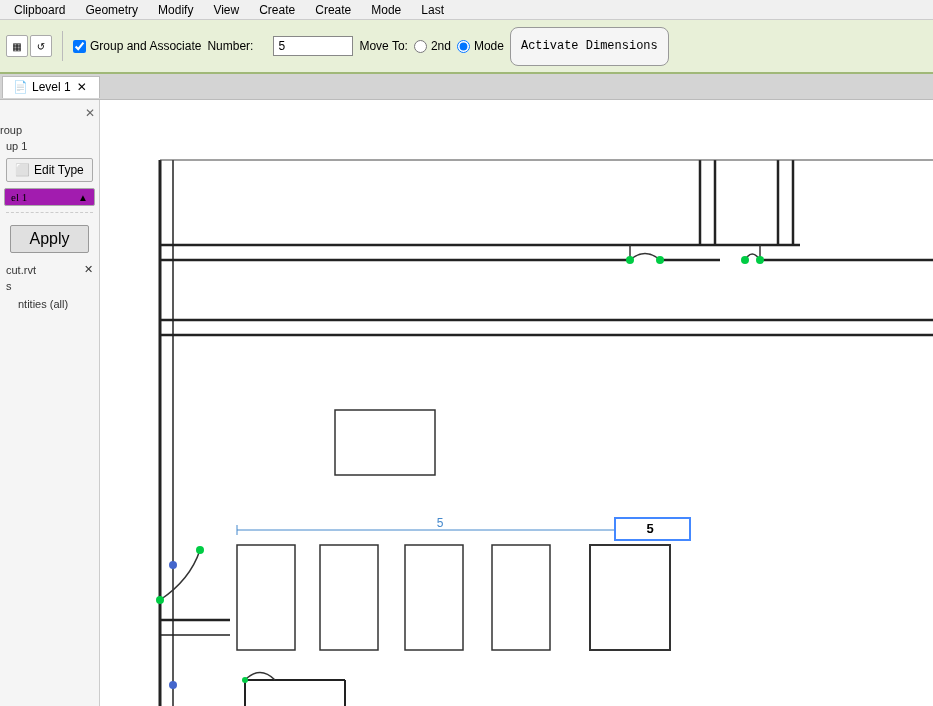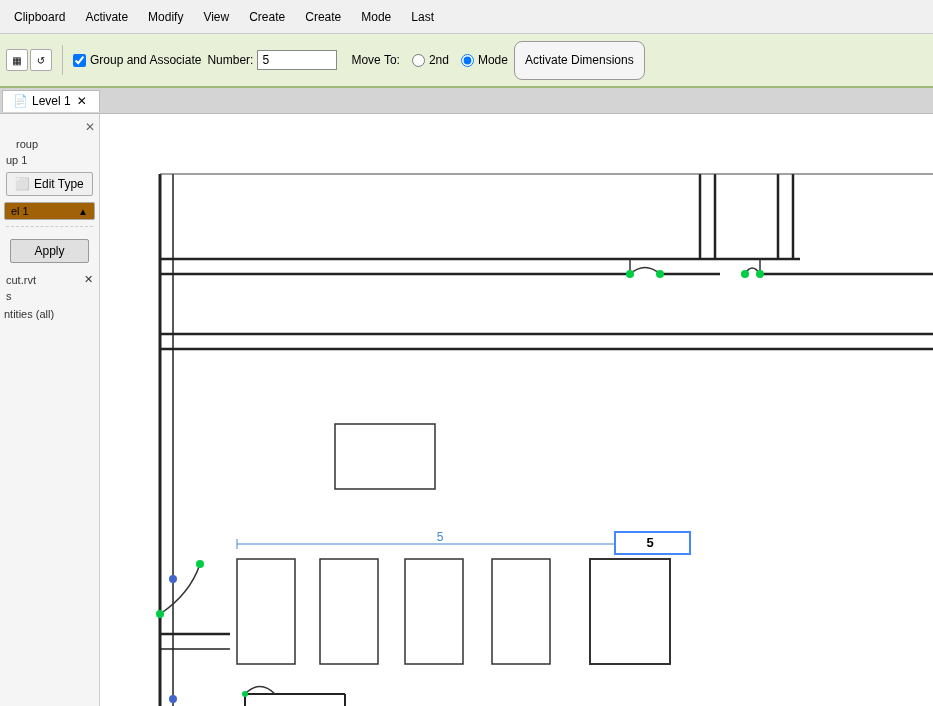--- a/index.html
+++ b/index.html
@@ -1,48 +1,48 @@
 <!DOCTYPE html>
 <html><head>
   <meta charset="utf-8">
   <style>
     * { box-sizing: border-box; margin: 0; padding: 0; }
     body { font-family: 'Segoe UI', Arial, sans-serif; font-size: 12px; background: #f0f0f0; width: 933px; height: 706px; overflow: hidden; }
 
     
     .menu-bar {
       display: flex; align-items: center; background: #f0f0f0; border-bottom: 1px solid #ccc;
-      height: 34px; padding: 0 4px;
+      height: 20px; padding: 0 4px;
     }
     .menu-item { padding: 2px 10px; cursor: pointer; font-size: 12px; }
 
     
     .ribbon {
       background: #e8f0d8; border-bottom: 2px solid #a0b878;
       height: 54px; display: flex; align-items: center; padding: 0 6px; gap: 6px;
     }
     .ribbon-icons { display: flex; align-items: center; gap: 2px; }
     .ribbon-icon {
       width: 22px; height: 22px; border: 1px solid #aaa; background: #fff;
       display: flex; align-items: center; justify-content: center; cursor: pointer;
       font-size: 10px; border-radius: 2px;
     }
     .ribbon-separator { width: 1px; height: 30px; background: #bbb; margin: 0 4px; }
     .checkbox-group { display: flex; align-items: flex-end; gap: 4px; }
     .checkbox-group input { margin: 0; }
-    .number-group { display: flex; align-items: center; gap: 4px; }
+    .number-group { display: flex; align-items: center; gap: 20px; }
     .number-input {
       width: 80px; height: 20px; border: 1px solid #888; background: #fff;
       padding: 0 4px; font-size: 12px;
     }
-    .moveto-group { display: flex; align-items: flex-end; gap: 12px; margin-left: 8px; }
+    .moveto-group { display: flex; align-items: flex-end; gap: 6px; margin-left: 0; }
     .radio-group { display: flex; align-items: center; gap: 4px; }
     .activate-btn {
       height: 39px; padding: 0 10px; background: #f5f5f5; border: 1px solid #999;
-      cursor: pointer; font-size: 12px; border-radius: 8px;
+      cursor: pointer; font-size: 12px; border-radius: 8px; font-family: Liberation Mono, monospace;
     }
 
     
     .tab-bar {
       background: #d4d4d4; height: 26px; display: flex; align-items: center;
       border-bottom: 1px solid #bbb; padding-left: 2px;
     }
     .tab {
       display: flex; align-items: center; gap: 4px; padding: 0 10px;
       height: 22px; background: #e8e8e8; border: 1px solid #bbb;
@@ -59,60 +59,60 @@
 
     
     .left-panel {
       width: 100px; background: #f5f5f5; border-right: 1px solid #ccc;
       display: flex; flex-direction: column; padding: 4px 0; overflow: hidden;
     }
     .panel-close {
       display: flex; justify-content: flex-end; padding: 2px 4px;
     }
     .panel-close-btn { cursor: pointer; font-size: 12px; color: #666; }
-    .panel-label { font-size: 11px; color: #333; padding: 2px 16px; }
+    .panel-label { font-size: 11px; color: #333; padding: 2px 0; }
     .panel-item { padding: 2px 6px; font-size: 11px; color: #333; }
     .edit-type-btn {
       display: flex; align-items: center; gap: 4px; padding: 4px 8px;
       margin: 4px 6px; border: 1px solid #aaa; background: #f0f0f0;
       cursor: pointer; font-size: 12px; border-radius: 2px;
     }
     .level-item {
-      padding: 2px 6px; font-size: 11px; background: #a16207; margin: 2px 4px;
+      padding: 2px 6px; font-size: 11px; background: #a21caf; margin: 2px 4px;
       border: 1px solid #aaa; border-radius: 2px; cursor: pointer;
-      display: flex; align-items: center; justify-content: space-between;
+      display: flex; align-items: center; justify-content: space-between; font-family: Liberation Serif, serif;
     }
     .level-arrow { font-size: 10px; cursor: pointer; }
     .panel-divider { border-top: 1px dashed #ccc; margin: 4px 6px; }
     .apply-btn {
       margin: 8px 10px; padding: 4px 0; background: #e0e0e0; border: 1px solid #999;
-      cursor: pointer; font-size: 12px; border-radius: 2px; text-align: center;
+      cursor: pointer; font-size: 16px; border-radius: 2px; text-align: center;
     }
     .file-item {
       padding: 2px 6px; font-size: 11px; color: #333; display: flex;
       align-items: center; justify-content: space-between; gap: 48px;
     }
     .panel-category { padding: 2px 6px; font-size: 11px; color: #333; }
-    .entities-label { padding: 4px 4px; font-size: 11px; color: #333; }
+    .entities-label { padding: 4px 18px; font-size: 11px; color: #333; }
 
     
     .canvas-area {
       flex: 1; background: #ffffff; position: relative; overflow: hidden;
     }
 
     svg.drawing-svg {
       position: absolute; top: 0; left: 0; width: 100%; height: 100%;
     }
   </style>
 </head>
 <body>
 
 <div class="menu-bar">
   <span class="menu-item">Clipboard</span>
-  <span class="menu-item">Activate</span>
+  <span class="menu-item">Geometry</span>
   <span class="menu-item">Modify</span>
   <span class="menu-item">View</span>
   <span class="menu-item">Create</span>
   <span class="menu-item">Create</span>
   <span class="menu-item">Mode</span>
   <span class="menu-item">Last</span>
 </div>
 
 <div class="ribbon">
   <div class="ribbon-icons">

